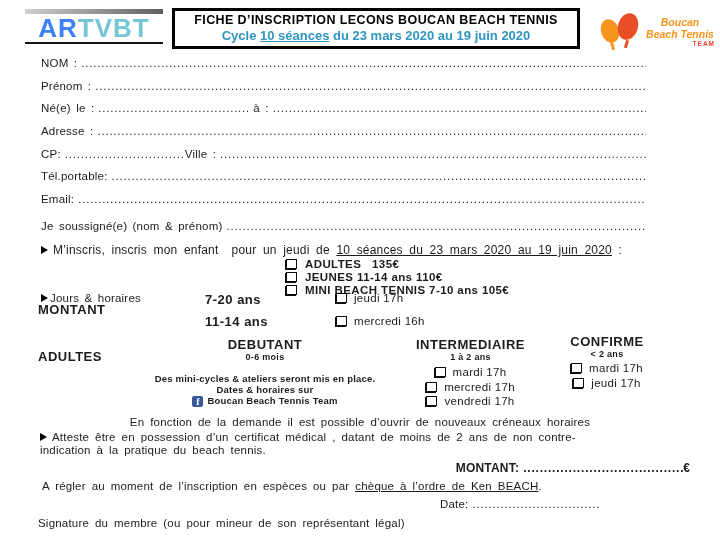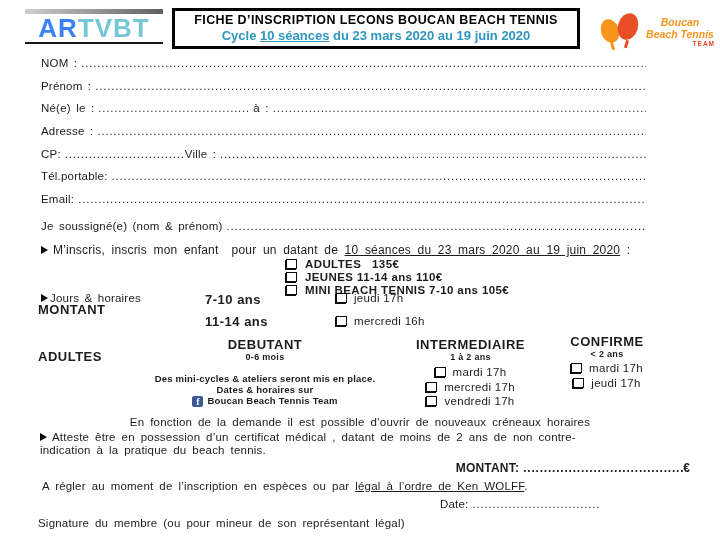--- a/index.html
+++ b/index.html
@@ -130,21 +130,21 @@
     <span class="lbl">Email:</span>
     <span class="dots">....................................................................................................................................................................................................................................................................</span>
   </div>
   <div class="fline" style="top:220px">
     <span class="lbl">Je soussigné(e) (nom &amp; prénom)</span>
     <span class="dots">....................................................................................................................................................................................................................................................................</span>
   </div>
 
   <div class="fline" style="top:243px; right:20px; font-size:12px; word-spacing:3px">
     <span class="arrow"></span>
-    <span class="pre">M’inscris, inscris mon enfant  pour un datant de </span>
+    <span class="pre">M’inscris, inscris mon enfant  pour un jeudi de </span>
     <span class="ul">10 séances du 23 mars 2020 au 19 juin 2020</span>
     <span class="pre"> :</span>
   </div>
 
   <div class="opt" style="top:258px">
     <span class="cb"></span>
     <span class="pre">ADULTES   135€</span>
   </div>
   <div class="opt" style="top:271px">
     <span class="cb"></span>
@@ -154,21 +154,21 @@
     <span class="cb"></span>
     <span class="pre">MINI BEACH TENNIS 7-10 ans 105€</span>
   </div>
 
   <div class="fline" style="top:292px">
     <span class="arrow" style="margin-right:2px"></span>
     <span class="lbl">Jours &amp; horaires</span>
   </div>
 
   <div class="abs h13" style="left:38px; top:302px">MONTANT</div>
-  <div class="abs h13" style="left:205px; top:292px">7-10 ans</div>
+  <div class="abs h13" style="left:205px; top:292px">7-20 ans</div>
   <div class="abs h13" style="left:205px; top:314px">11-14 ans</div>
   <div class="abs slotrow" style="left:336px; top:289px">
     <span class="cb"></span>
     <span>jeudi 17h</span>
   </div>
   <div class="abs slotrow" style="left:336px; top:312px">
     <span class="cb"></span>
     <span>mercredi 16h</span>
   </div>
 
@@ -223,21 +223,21 @@
   </div>
   <div class="ftext" style="left:40px; top:444px">indication à la pratique du beach tennis.</div>
 
   <div class="ftext bold" style="right:30px; top:461px; display:flex; align-items:baseline; font-size:12px">
     <span>MONTANT:</span>
     <span class="dots fixed" style="width:160px; margin-left:4px">....................................................................................................................................................................................................................................................................</span>
     <span>€</span>
   </div>
 
   <div class="ftext" style="left:42px; top:480px">
-    <span class="pre">A régler au moment de l’inscription en espèces ou par </span><span class="ul">légal à l’ordre de Ken WOLFF</span><span>.</span>
+    <span class="pre">A régler au moment de l’inscription en espèces ou par </span><span class="ul">chèque à l’ordre de Ken BEACH</span><span>.</span>
   </div>
 
   <div class="ftext" style="left:440px; top:498px; display:flex; align-items:baseline">
     <span>Date:</span>
     <span class="dots fixed" style="width:128px; margin-left:4px">....................................................................................................................................................................................................................................................................</span>
   </div>
 
   <div class="ftext" style="left:38px; top:517px">Signature du membre (ou pour mineur de son représentant légal)</div>
 
 </div>

